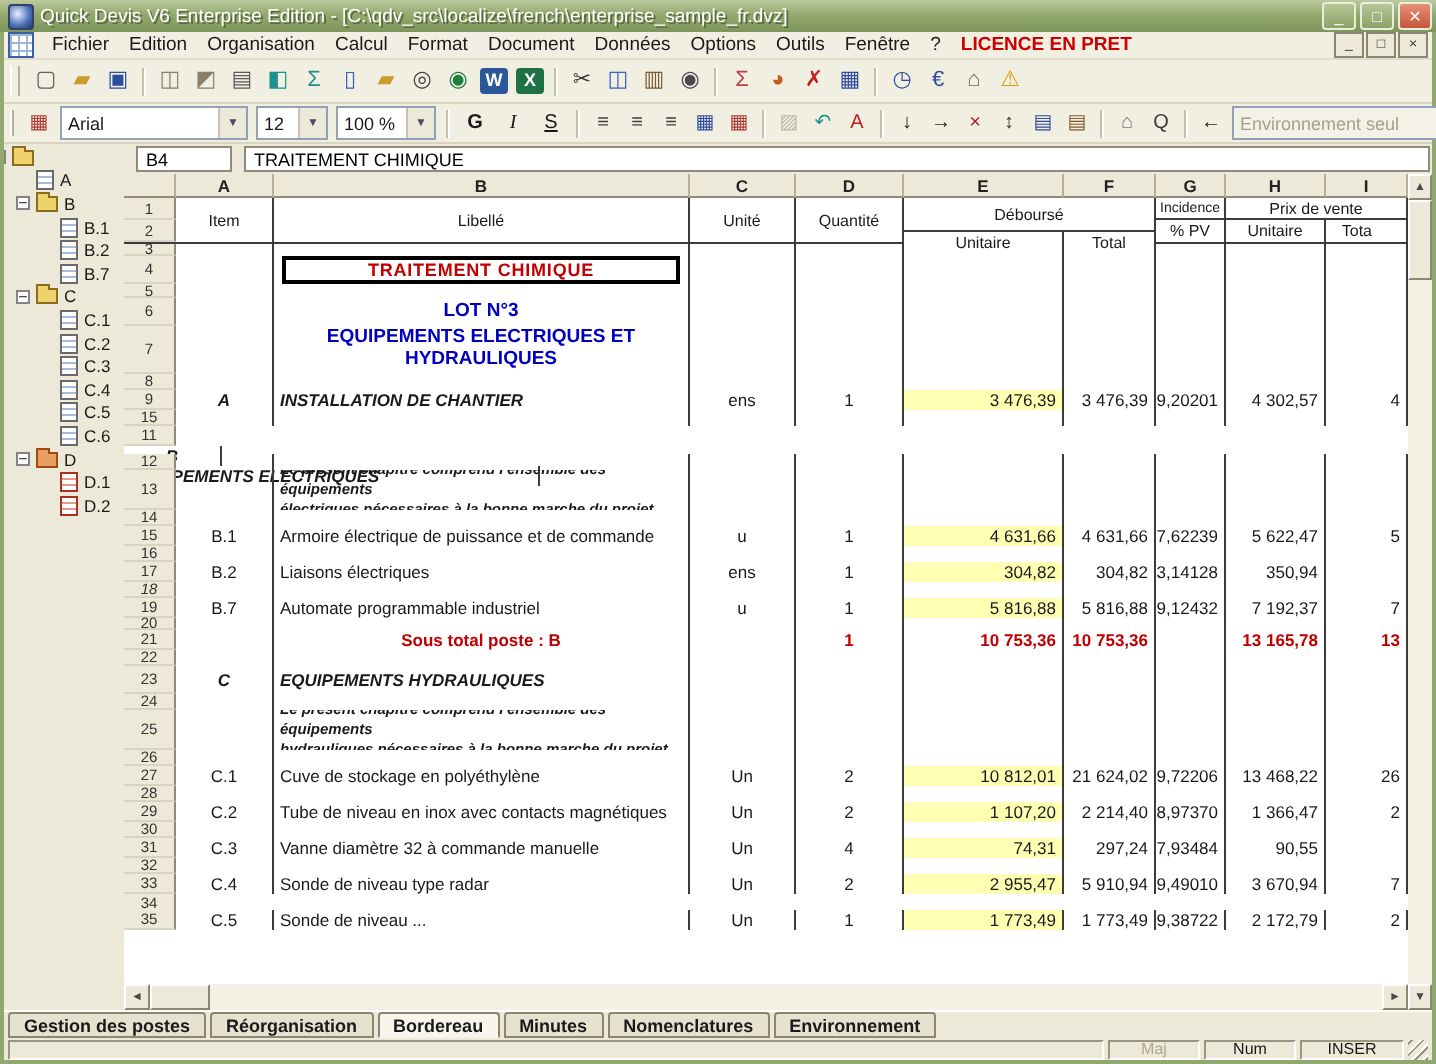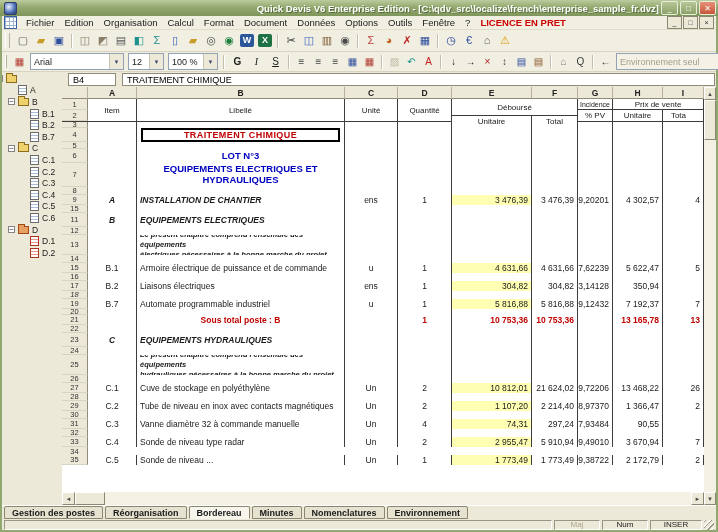--- a/index.html
+++ b/index.html
@@ -6,22 +6,22 @@
   body{width:718px;height:532px;position:relative;background:#ECE9D8;
        font-family:"Liberation Sans",sans-serif;overflow:hidden;
        -webkit-font-smoothing:none;}
   .abs{position:absolute;}
   
   #titlebar{left:0;top:0;width:718px;height:16px;
     background:linear-gradient(180deg,#BCCB9E 0%,#93A96E 45%,#7E955B 100%);
     display:flex;align-items:center;padding:0 2px;box-sizing:border-box;}
   #app-icon{width:11px;height:11px;border-radius:2px;margin:0 3px 0 2px;
     background:radial-gradient(circle at 35% 35%,#E8F0FF,#4A6FB5 60%,#24386B);border:1px solid #33406B;}
-  #wtitle{color:#FFF;font-size:9.5px;font-weight:bold;text-shadow:1px 1px 0 #5A6B40;
-    white-space:nowrap;overflow:hidden;flex:1;text-align:right;}
+  #wtitle{color:#FFF;font-size:9.5px;font-weight:normal;text-shadow:1px 1px 0 #5A6B40;
+    white-space:nowrap;overflow:hidden;flex:1;}
   .wbtn{width:15px;height:12px;margin-left:2px;border:1px solid #E8EEDC;border-radius:2px;
     display:flex;align-items:center;justify-content:center;font-size:8px;color:#FFF;
     background:linear-gradient(180deg,#B7C698,#8CA268);}
   .wbtn.close{background:linear-gradient(180deg,#E89078,#C6563C);}
   .frame{background:#91A971;}
   
   #menubar{left:2px;top:16px;width:714px;height:14px;background:#F1EFE2;
     display:flex;align-items:center;font-size:9.5px;border-bottom:1px solid #E0DCC8;box-sizing:border-box;}
   #mdi-icon{width:11px;height:11px;margin:0 4px 0 2px;background:#FFF;border:1px solid #3C5FA0;
     background-image:linear-gradient(#9FB6D4 1px,transparent 1px),linear-gradient(90deg,#9FB6D4 1px,transparent 1px);
@@ -455,21 +455,21 @@
       <div class="c w-a "></div>
       <div class="c w-b "></div>
       <div class="c w-c "></div>
       <div class="c w-d "></div>
       <div class="c w-e "></div>
       <div class="c w-f "></div>
       <div class="c w-g "></div>
       <div class="c w-h "></div>
       <div class="c w-i "></div>
     </div>
-    <div class="grow" style="height: 14px;">
+    <div class="grow" style="height: 14px; flex-direction: column;">
       <div class="rnum">11</div>
       <div class="c w-a ctr bital">B</div>
       <div class="c w-b lft bital">EQUIPEMENTS ELECTRIQUES</div>
       <div class="c w-c "></div>
       <div class="c w-d "></div>
       <div class="c w-e "></div>
       <div class="c w-f "></div>
       <div class="c w-g "></div>
       <div class="c w-h "></div>
       <div class="c w-i "></div>

